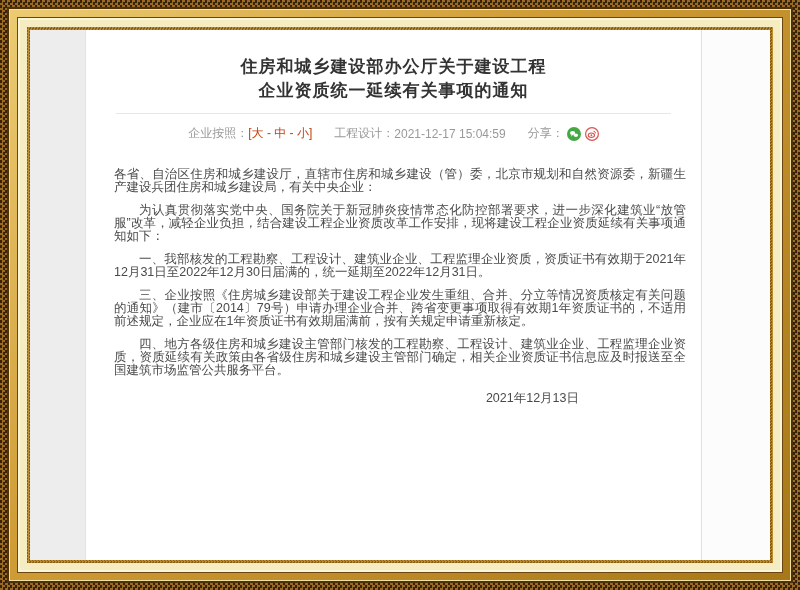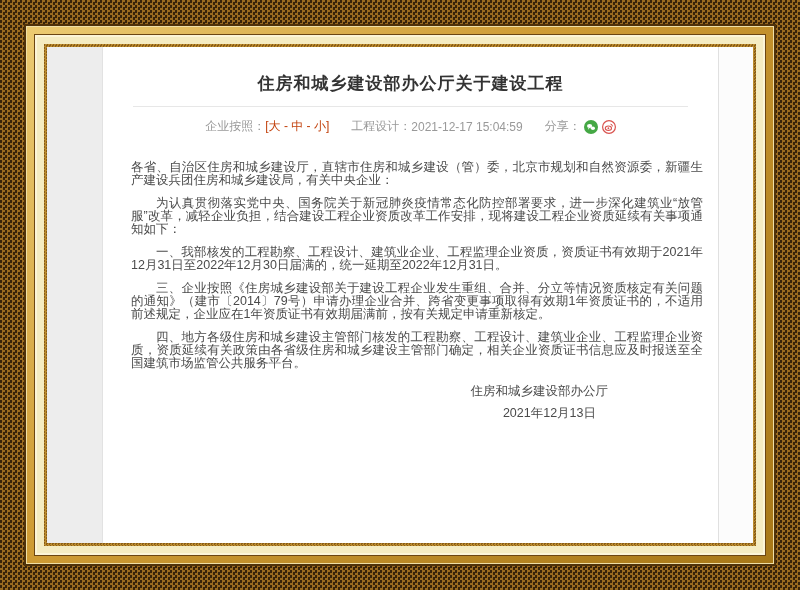--- a/index.html
+++ b/index.html
@@ -3,21 +3,21 @@
 <meta charset="utf-8">
 <style>
   * { margin: 0; padding: 0; box-sizing: border-box; }
   html, body { width: 800px; height: 590px; }
   body {
     font-family: "Liberation Sans", "DejaVu Sans", sans-serif;
     background: #fff;
   }
   
   .frame-wrap { width: 800px; height: 590px; display: flex; }
-  .f1 { flex: 1; display: flex; padding: 24px;
+  .f1 { flex: 1; display: flex; padding: 7px;
         background: repeating-conic-gradient(#9a6a20 0% 25%, #38230a 0% 50%);
         background-size: 5px 5px; justify-content: flex-end; }
   .f2 { flex: 1; display: flex; padding: 2px; background: #503209; }
   .f3 { flex: 1; display: flex; padding: 1px; background: #f0dfa6; }
   .f4 { flex: 1; display: flex; padding: 7px;
         background: linear-gradient(135deg, #eccb72 0%, #cf9c35 40%, #a87818 100%); }
   .f5 { flex: 1; display: flex; padding: 1px; background: #6b4613; }
   .f6 { flex: 1; display: flex; padding: 2px; background: #fcf5d8; }
   .f7 { flex: 1; display: flex; padding: 7px; background: #f5ecc2; }
   .f8 { flex: 1; display: flex; padding: 3px;
@@ -72,20 +72,21 @@
               <div class="f6">
                 <div class="f7">
                   <div class="f8">
   <div class="canvas">
     <div class="left-strip"></div>
 
     <div class="doc-page">
 
       <div class="doc-title">
         <div>住房和城乡建设部办公厅关于建设工程</div>
+        <div>企业资质统一延续有关事项的通知</div>
       </div>
 
       <div class="divider"></div>
 
       <div class="meta-row">
         <span>企业按照：</span>
                           <span class="font-options">[大 - 中 - 小]</span>
         <span class="gap"></span>
         <span>工程设计：</span>
                           <span>2021-12-17 15:04:59</span>
@@ -109,21 +110,20 @@
 
       <div class="doc-body">
         <p>各省、自治区住房和城乡建设厅，直辖市住房和城乡建设（管）委，北京市规划和自然资源委，新疆生产建设兵团住房和城乡建设局，有关中央企业：</p>
         <p class="indent">为认真贯彻落实党中央、国务院关于新冠肺炎疫情常态化防控部署要求，进一步深化建筑业“放管服”改革，减轻企业负担，结合建设工程企业资质改革工作安排，现将建设工程企业资质延续有关事项通知如下：</p>
         <p class="indent">一、我部核发的工程勘察、工程设计、建筑业企业、工程监理企业资质，资质证书有效期于2021年12月31日至2022年12月30日届满的，统一延期至2022年12月31日。</p>
         <p class="indent">三、企业按照《住房城乡建设部关于建设工程企业发生重组、合并、分立等情况资质核定有关问题的通知》（建市〔2014〕79号）申请办理企业合并、跨省变更事项取得有效期1年资质证书的，不适用前述规定，企业应在1年资质证书有效期届满前，按有关规定申请重新核定。</p>
         <p class="indent">四、地方各级住房和城乡建设主管部门核发的工程勘察、工程设计、建筑业企业、工程监理企业资质，资质延续有关政策由各省级住房和城乡建设主管部门确定，相关企业资质证书信息应及时报送至全国建筑市场监管公共服务平台。</p>
       </div>
 
       <div class="signature">
-        <div class="sig-org">住房和城乡建设部办公厅</div>
         <div class="sig-date">2021年12月13日</div>
       </div>
 
     </div>
   </div>
 </div>
                 </div>
               </div>
             </div>
           </div>

